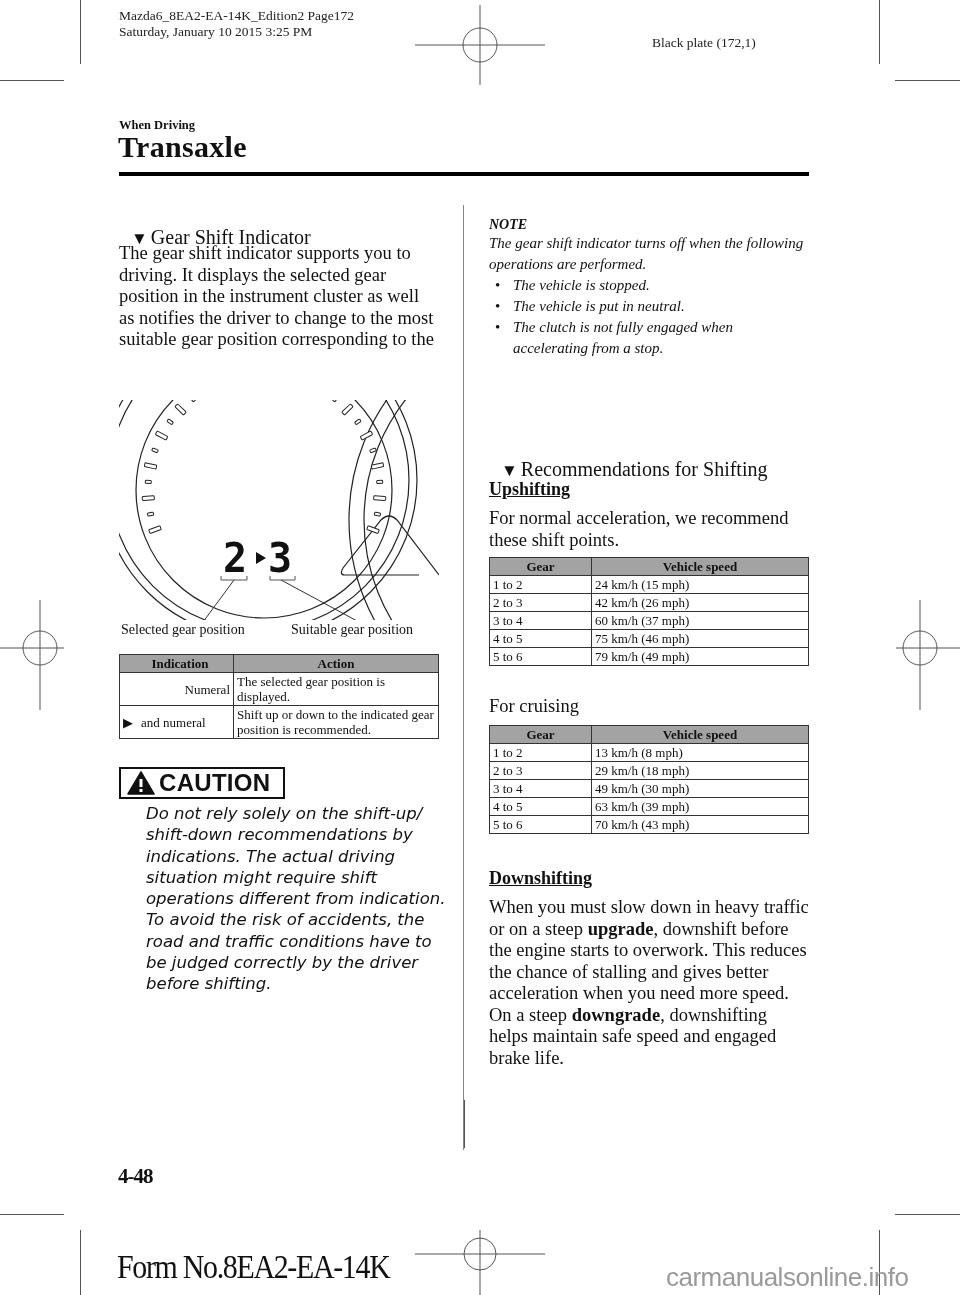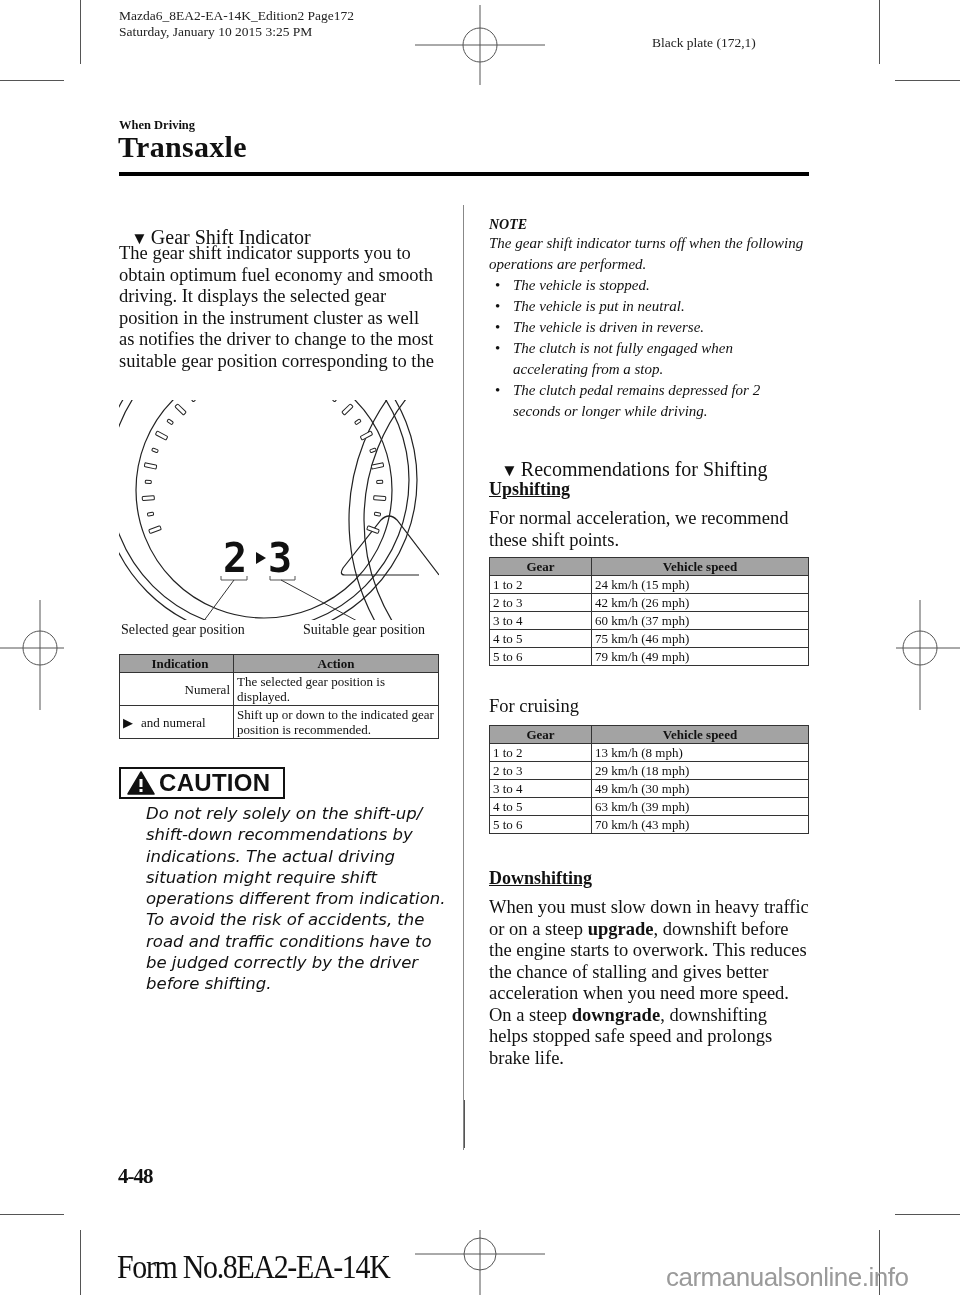--- a/index.html
+++ b/index.html
@@ -78,21 +78,20 @@
 <div class="abs title-rule" style="left:119px;top:172px;width:690px;"></div>
 
 <div class="abs col-divider" style="left:463px;top:205px;height:945px;"></div>
 
 <h2 class="abs hd" style="left:119px;top:214px;">
   <span class="tri">▼</span><span>Gear Shift Indicator</span>
 </h2>
 
 <div class="abs body-text" style="left:119px;top:243px;width:345px;">
   <div>The gear shift indicator supports you to</div>
-  <div>obtain optimum fuel economy and smooth</div>
   <div>driving. It displays the selected gear</div>
   <div>position in the instrument cluster as well</div>
   <div>as notifies the driver to change to the most</div>
   <div>suitable gear position corresponding to the</div>
 </div>
 
 <div class="abs" style="left:119px;top:400px;width:320px;height:242px;">
   <svg width="320" height="220" viewBox="0 0 320 220" style="position:absolute;left:0;top:0;">
     <defs>
         <clipPath id="figclip">
@@ -132,21 +131,21 @@
     <g fill="#111">
       <text x="104" y="172" font-family="'DejaVu Sans Mono', monospace" font-size="40" font-weight="bold">2</text>
       <polygon points="137,152 137,164 147,158"></polygon>
       <text x="149" y="172" font-family="'DejaVu Sans Mono', monospace" font-size="40" font-weight="bold">3</text>
       <path d="M102,176 L102,180 L128,180 L128,176 M151,176 L151,180 L176,180 L176,176" fill="none" stroke="#555" stroke-width="1"></path>
       <line x1="115" y1="180" x2="84" y2="222" stroke="#333" stroke-width="1"></line>
       <line x1="162" y1="180" x2="240" y2="222" stroke="#333" stroke-width="1"></line>
     </g>
   </svg>
   <div class="abs fig-cap" style="left:2px;top:222px;">Selected gear position</div>
-  <div class="abs fig-cap" style="left:184px;top:222px;">Suitable gear position</div>
+  <div class="abs fig-cap" style="left:172px;top:222px;">Suitable gear position</div>
 </div>
 
 <div class="abs" style="left:119px;top:654px;width:320px;">
   <table class="tb">
     <tbody>
         <tr>
       <th style="width:100px;padding-left:10px;">Indication</th>
       <th>Action</th>
     </tr>
     <tr>
@@ -170,23 +169,21 @@
   <span class="caution-word">CAUTION</span>
 </div>
 <div class="abs caution-text" style="left:146px;top:803px;width:300px;">Do not rely solely on the shift-up/ shift-down recommendations by indications. The actual driving situation might require shift operations different from indication. To avoid the risk of accidents, the road and traffic conditions have to be judged correctly by the driver before shifting.</div>
 
 <div class="abs" style="left:489px;top:217px;width:320px;">
   <div class="note-head">NOTE</div>
   <div class="note-text" style="margin-top:0px;">The gear shift indicator turns off when the following operations are performed.</div>
   <ul class="note-list">
     <li>The vehicle is stopped.</li>
     <li>The vehicle is put in neutral.</li>
-    <li>The vehicle is driven in reverse.</li>
     <li>The clutch is not fully engaged when accelerating from a stop.</li>
-    <li>The clutch pedal remains depressed for 2 seconds or longer while driving.</li>
   </ul>
 </div>
 
 <h2 class="abs hd" style="left:489px;top:446px;">
   <span class="tri">▼</span><span>Recommendations for Shifting</span>
 </h2>
 
 <div class="abs sub-u" style="left:489px;top:479px;">Upshifting</div>
 <div class="abs body-text" style="left:489px;top:508px;width:320px;">For normal acceleration, we recommend these shift points.</div>
 
@@ -250,18 +247,18 @@
           <td>5 to 6</td>
           <td>70 km/h (43 mph)</td>
         </tr>
   </tbody>
     </table>
 </div>
 
 <div class="abs sub-u" style="left:489px;top:868px;">Downshifting</div>
 <div class="abs body-text" style="left:489px;top:897px;width:320px;">
   <div><span>When you must slow down in heavy traffic or on a steep </span><b>upgrade</b><span>, downshift before the engine starts to overwork. This reduces the chance of stalling and gives better acceleration when you need more speed.</span></div>
-  <div><span>On a steep </span><b>downgrade</b><span>, downshifting helps stopped safe speed and prolongs brake life.</span></div>
+  <div><span>On a steep </span><b>downgrade</b><span>, downshifting helps maintain safe speed and engaged brake life.</span></div>
 </div>
 
 <div class="abs page-num" style="left:118px;top:1164px;">4-48</div>
 <div class="abs form-no" style="left:117px;top:1248px;">Form No.8EA2-EA-14K</div>
 <div class="abs watermark" style="left:666px;top:1262px;">carmanualsonline.info</div>
 
 </body></html>

